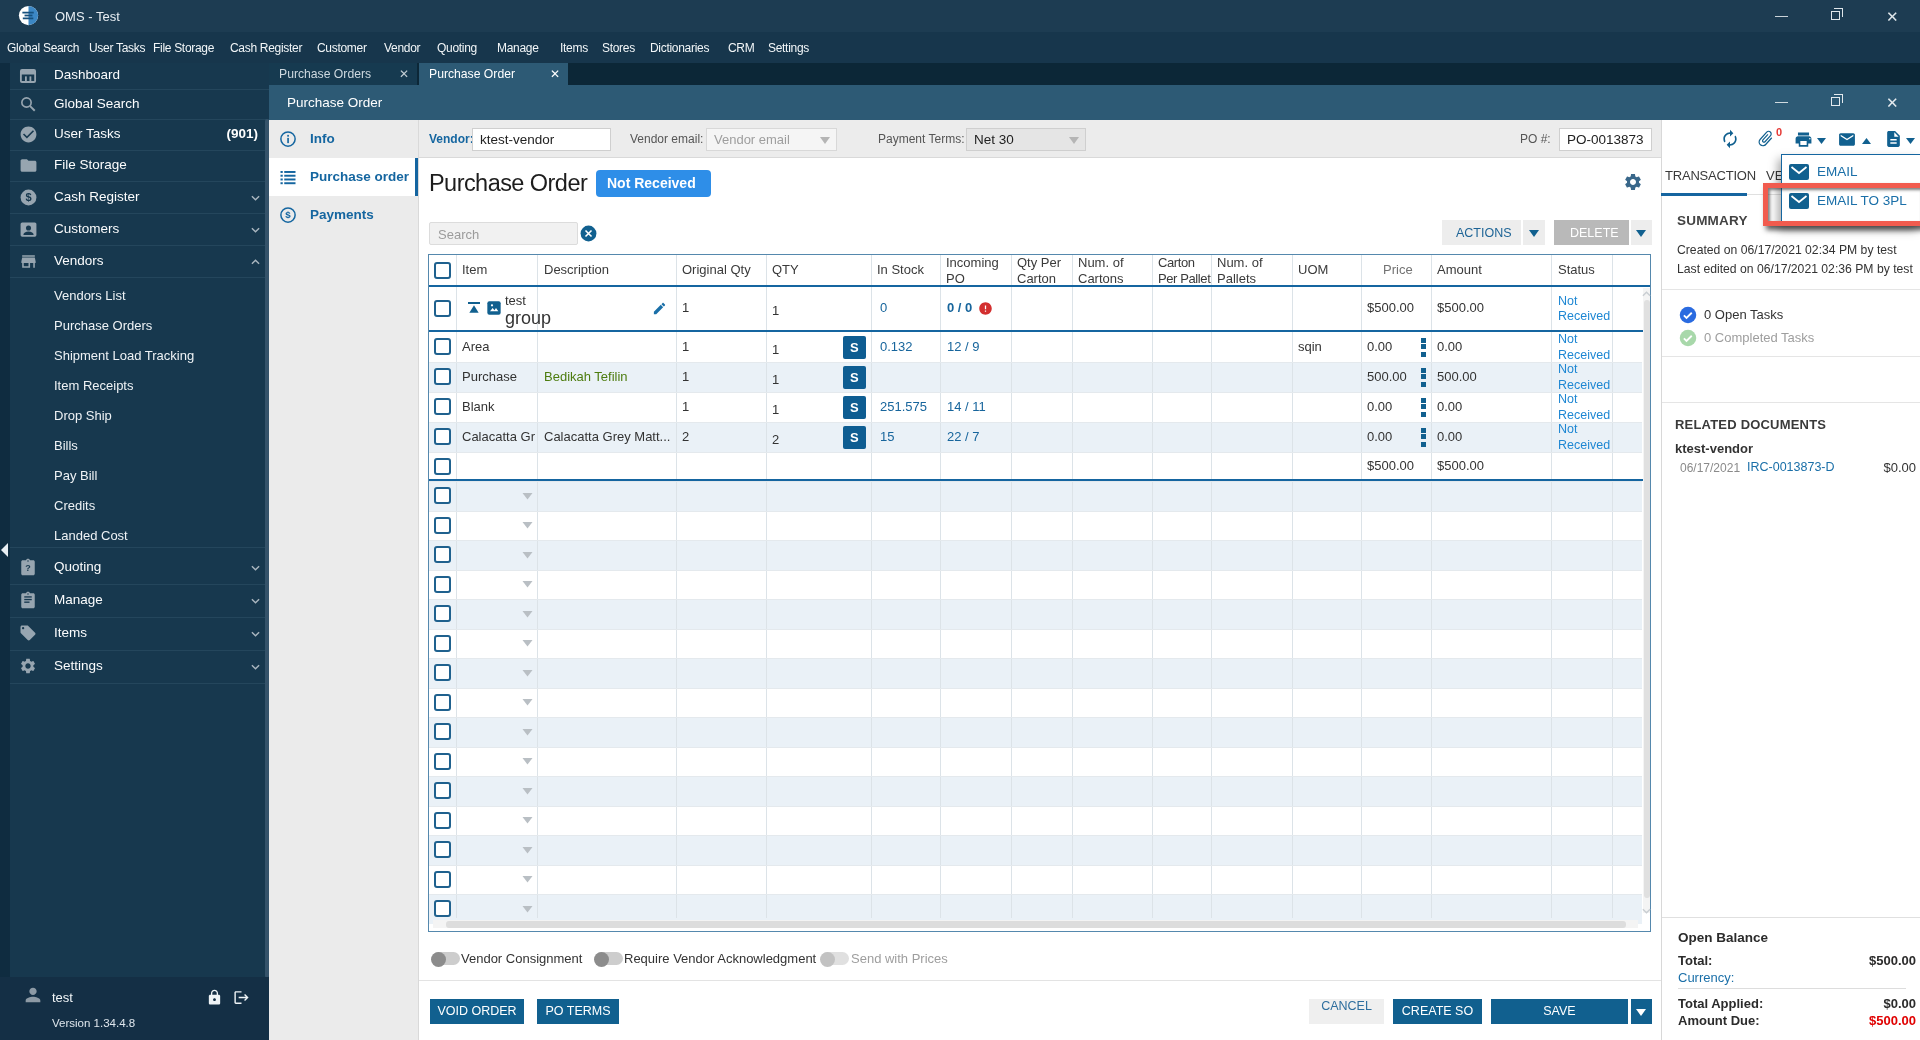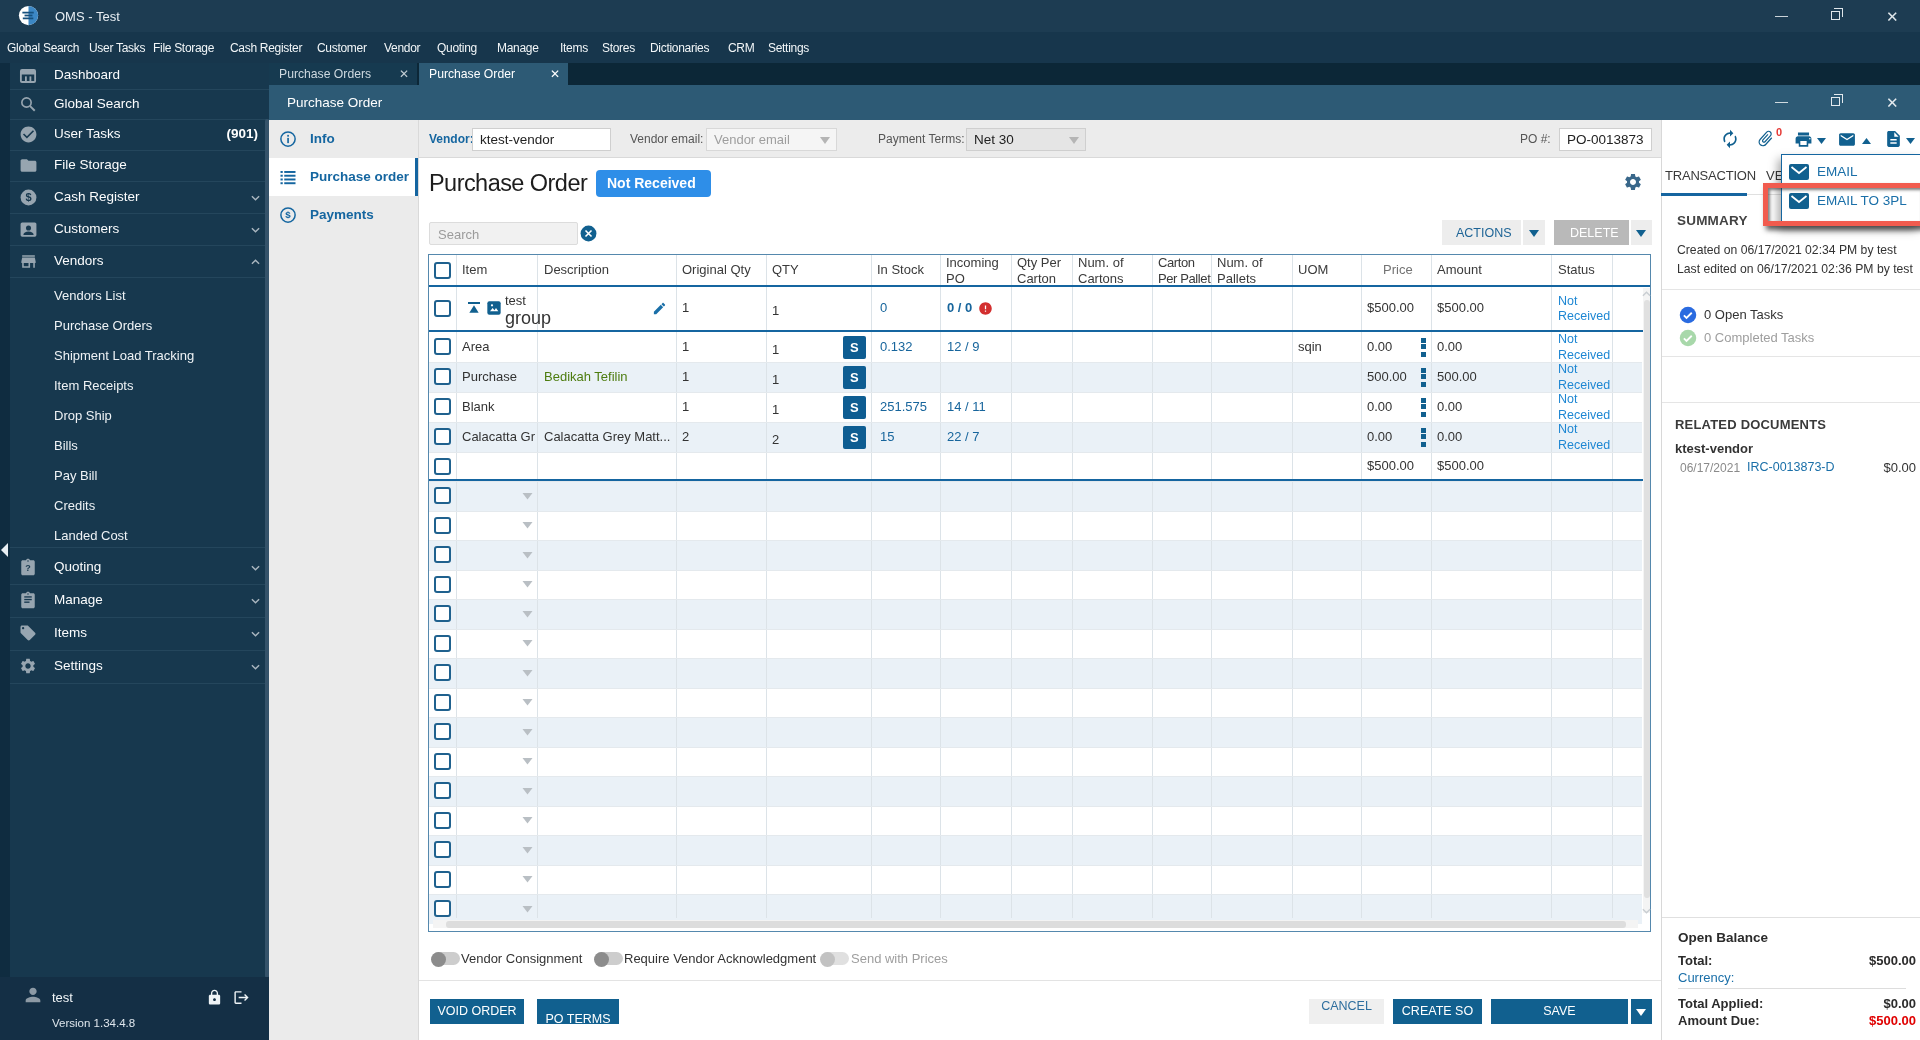--- a/index.html
+++ b/index.html
@@ -509,21 +509,21 @@
 <div class="ab" style="left:594px;top:952px;width:15px;height:15px;background:#8c8c8c;border-radius:50%"></div>
 <div class="tx" style="left:624px;top:951px;font-size:13px;color:#333;font-weight:400;">Require Vendor Acknowledgment</div>
 <div class="ab" style="left:821px;top:952px;width:28px;height:13px;background:#e0e0e0;border-radius:7px"></div>
 <div class="ab" style="left:820px;top:952px;width:15px;height:15px;background:#c2c2c2;border-radius:50%"></div>
 <div class="tx" style="left:851px;top:951px;font-size:13px;color:#9e9e9e;font-weight:400;">Send with Prices</div>
 <div class="ab" style="left:419px;top:980px;width:1242px;height:1px;background:#e3e3e3"></div>
 <div class="ab" style="left:430px;top:999px;width:94px;height:25px;background:#11608f">
     <div style="width:100%;text-align:center;margin-top:5px;font-size:12.5px;color:#fff">VOID ORDER</div>
   </div>
 <div class="ab" style="left:537px;top:999px;width:82px;height:25px;background:#11608f">
-    <div style="width:100%;text-align:center;margin-top:13px;font-size:12.5px;color:#fff">PO TERMS</div>
+    <div style="width:100%;text-align:center;margin-top:5px;font-size:12.5px;color:#fff">PO TERMS</div>
   </div>
 <div class="ab" style="left:1309px;top:999px;width:75px;height:25px;background:#efefef">
     <div style="width:100%;text-align:center;font-size:12.5px;color:#2d6e9e">CANCEL</div>
   </div>
 <div class="ab" style="left:1393px;top:999px;width:89px;height:25px;background:#11608f">
     <div style="width:100%;text-align:center;margin-top:5px;font-size:12.5px;color:#fff">CREATE SO</div>
   </div>
 <div class="ab" style="left:1491px;top:999px;width:137px;height:25px;background:#11608f">
     <div style="width:100%;text-align:center;margin-top:5px;font-size:12.5px;color:#fff">SAVE</div>
   </div>

